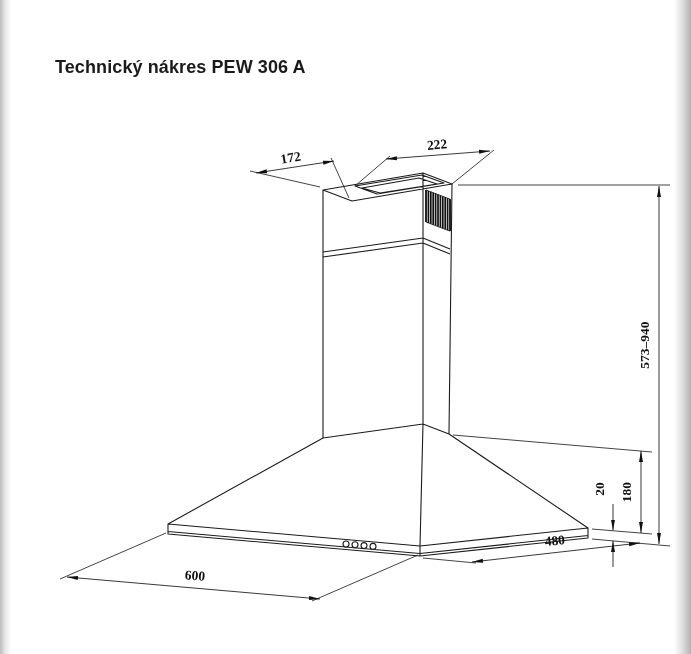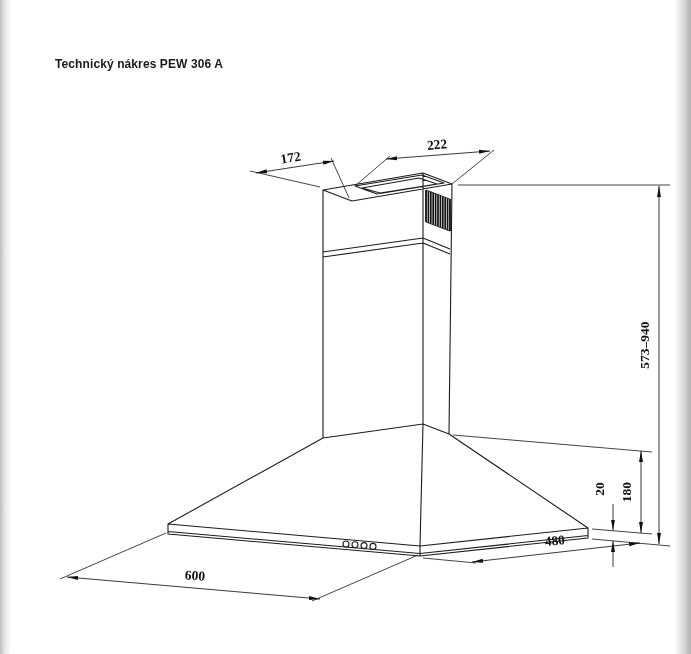--- a/index.html
+++ b/index.html
@@ -6,21 +6,21 @@
   body{
     width:691px;height:654px;position:relative;overflow:hidden;
     background:#ffffff;
     font-family:"Liberation Sans", sans-serif;
   }
   .edge{position:absolute;top:0;bottom:0;pointer-events:none;}
   .edge-left{left:0;width:11px;background:linear-gradient(to right,#bdbdbd 0%,#e6e6e6 45%,#ffffff 100%);}
   .edge-right{right:0;width:17px;background:linear-gradient(to left,#b3b3b3 0%,#dedede 50%,#ffffff 100%);}
   h1.title{
     position:absolute;left:55px;top:57px;margin:0;
-    font-size:12px;font-weight:700;color:#1a1a1a;letter-spacing:0.1px;
+    font-size:18px;font-weight:700;color:#1a1a1a;letter-spacing:0.1px;
   }
   svg.drawing{position:absolute;left:0;top:0;}
   .outline{fill:none;stroke:#1c1c1c;stroke-width:1.1;stroke-linejoin:round;}
   .thin{fill:none;stroke:#222;stroke-width:0.85;}
   .dimline{fill:none;stroke:#222;stroke-width:0.9;}
   .grille{stroke:#111;stroke-width:1.7;fill:none;}
   .grille-border{stroke:#111;stroke-width:0.8;fill:none;}
   .btn{fill:#ffffff;stroke:#1c1c1c;stroke-width:1.1;}
   text.dim{
     font-family:"Liberation Serif", serif;

